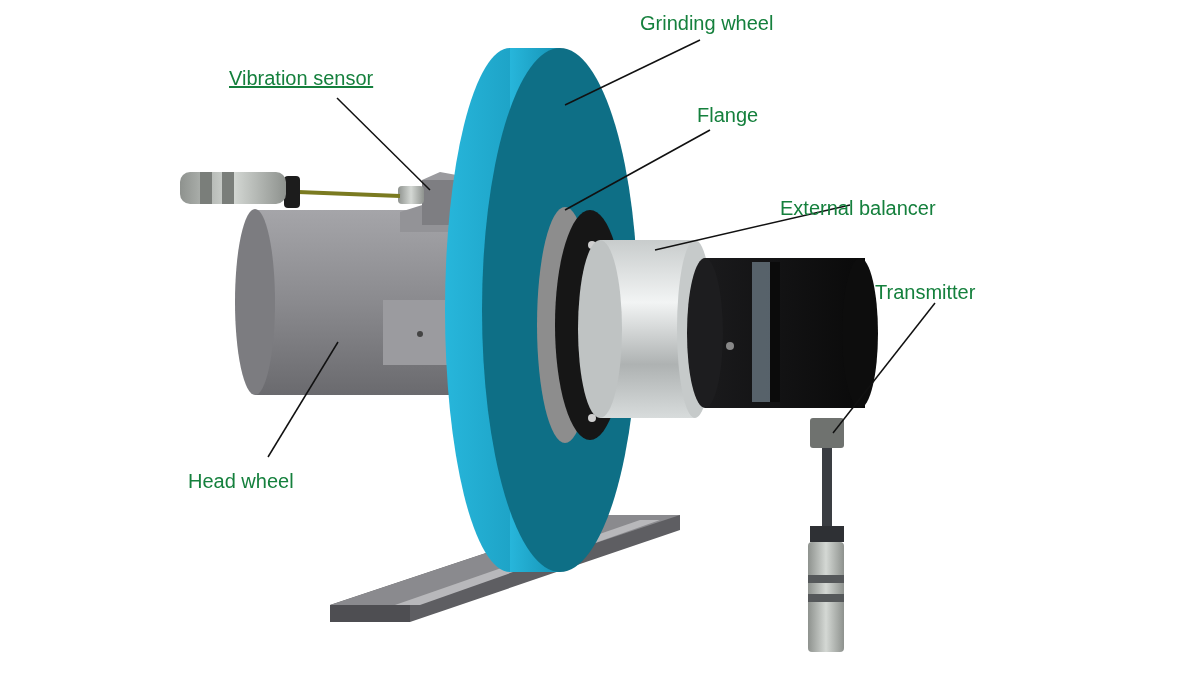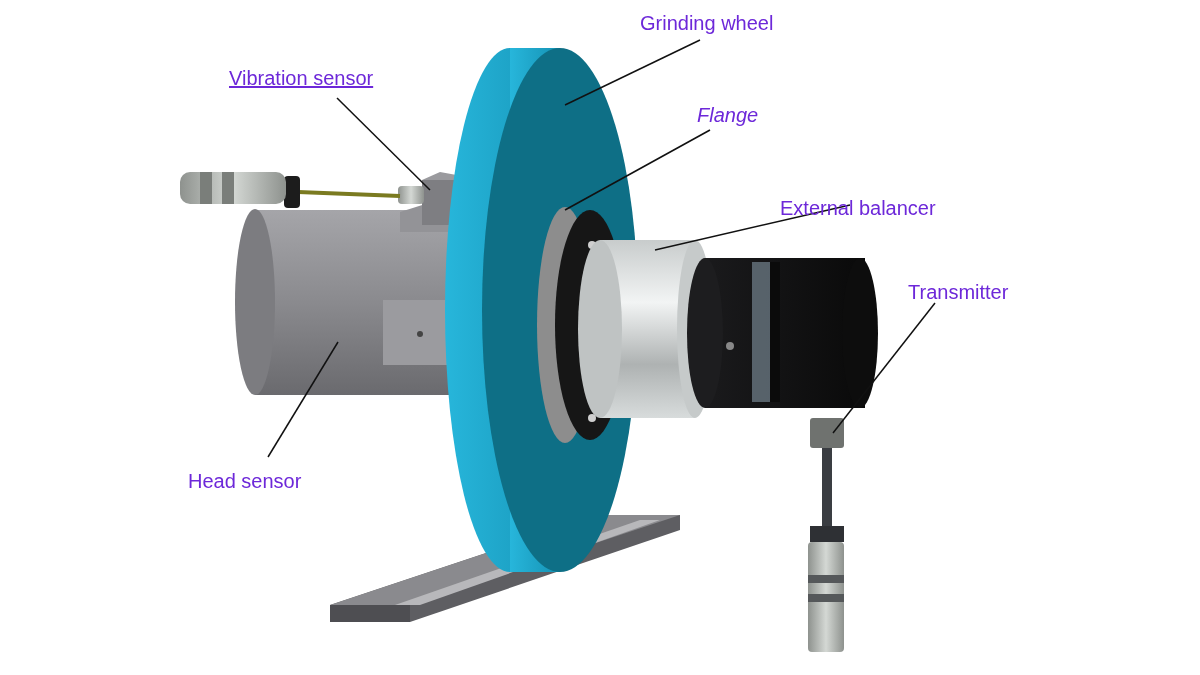--- a/index.html
+++ b/index.html
@@ -1,18 +1,18 @@
 <!DOCTYPE html>
 <html><head>
 <meta charset="utf-8">
 <style>
   html,body{margin:0;padding:0;background:#ffffff;}
   #stage{position:relative;width:1200px;height:675px;overflow:hidden;background:#ffffff;}
   svg{position:absolute;left:0;top:0;}
-  .label{position:absolute;font-family:"Liberation Sans",sans-serif;font-size:20px;color:#6d28d9;white-space:nowrap;line-height:1;}
+  .label{position:absolute;font-family:"Liberation Sans",sans-serif;font-size:20px;color:#15803d;white-space:nowrap;line-height:1;}
 </style>
 </head>
 <body>
 
 <div id="stage">
   <svg width="1200" height="675" viewBox="0 0 1200 675">
     <defs>
       <linearGradient id="gHead" x1="0" y1="0" x2="0" y2="1">
         <stop offset="0" stop-color="#a5a5a9"></stop>
         <stop offset="0.5" stop-color="#8a8a8e"></stop>
@@ -104,17 +104,17 @@
       <line x1="337" y1="98" x2="430" y2="190"></line>
       <line x1="710" y1="130" x2="565" y2="210"></line>
       <line x1="850" y1="205" x2="655" y2="250"></line>
       <line x1="935" y1="303" x2="833" y2="433"></line>
       <line x1="268" y1="457" x2="338" y2="342"></line>
     </g>
   </svg>
 
   <div class="label" style="left:640px;top:13px;">Grinding wheel</div>
   <div class="label" style="left:229px;top:68px;text-decoration:underline;">Vibration sensor</div>
-  <div class="label" style="left:697px;top:105px;font-style:italic;">Flange</div>
+  <div class="label" style="left:697px;top:105px;">Flange</div>
   <div class="label" style="left:780px;top:198px;">External balancer</div>
-  <div class="label" style="left:875px;top:282px;padding-left:33px;">Transmitter</div>
-  <div class="label" style="left:188px;top:471px;">Head sensor</div>
+  <div class="label" style="left:875px;top:282px;">Transmitter</div>
+  <div class="label" style="left:188px;top:471px;">Head wheel</div>
 </div>
 
 </body></html>

